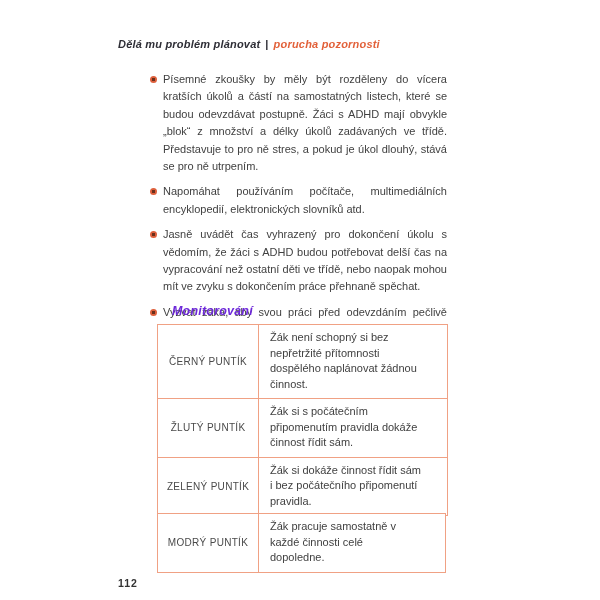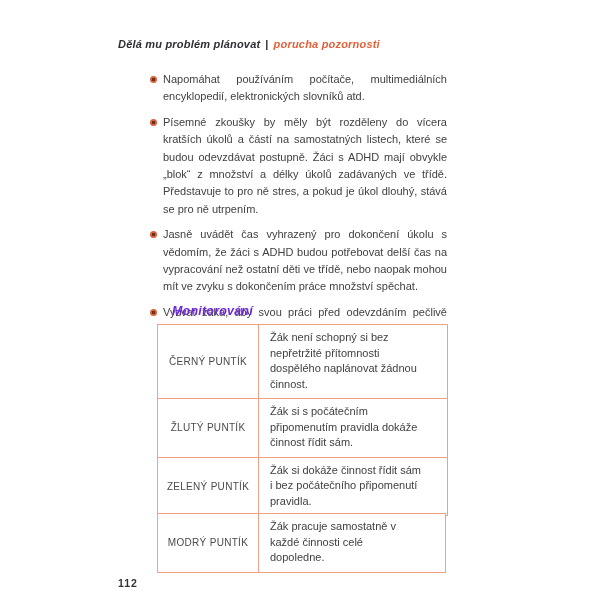--- a/index.html
+++ b/index.html
@@ -69,29 +69,29 @@
 
 <div class="page">
 
   <div class="running-header">
     <span>Dělá mu problém plánovat</span><span class="divider">|</span><span class="subtitle">porucha pozornosti</span>
   </div>
 
   <div class="bullets">
     <div class="bullet-item">
       <span class="bullet-icon"></span>
+      <span class="bullet-text">Písemné zkoušky by měly být rozděleny do vícera kratších úkolů a částí na samostatných listech, které se budou odevzdávat postupně. Žáci s ADHD mají obvykle „blok“ z množství a délky úkolů zadávaných ve třídě. Představuje to pro ně stres, a pokud je úkol dlouhý, stává se pro ně utrpením.</span>
+    </div>
+    <div class="bullet-item">
+      <span class="bullet-icon"></span>
       <span class="bullet-text">Napomáhat používáním počítače, multimediálních encyklopedií, elektronických slovníků atd.</span>
     </div>
     <div class="bullet-item">
       <span class="bullet-icon"></span>
-      <span class="bullet-text">Písemné zkoušky by měly být rozděleny do vícera kratších úkolů a částí na samostatných listech, které se budou odevzdávat postupně. Žáci s ADHD mají obvykle „blok“ z množství a délky úkolů zadávaných ve třídě. Představuje to pro ně stres, a pokud je úkol dlouhý, stává se pro ně utrpením.</span>
-    </div>
-    <div class="bullet-item">
-      <span class="bullet-icon"></span>
-      <span class="bullet-text">Jasně uvádět čas vyhrazený pro dokončení úkolu s vědomím, že žáci s ADHD budou potřebovat delší čas na vypracování než ostatní děti ve třídě, nebo naopak mohou mít ve zvyku s dokončením práce množství spěchat.</span>
+      <span class="bullet-text">Jasně uvádět čas vyhrazený pro dokončení úkolu s vědomím, že žáci s ADHD budou potřebovat delší čas na vypracování než ostatní děti ve třídě, nebo naopak mohou mít ve zvyku s dokončením práce přehnaně spěchat.</span>
     </div>
     <div class="bullet-item">
       <span class="bullet-icon"></span>
       <span class="bullet-text">Vyzvat žáka, aby svou práci před odevzdáním pečlivě zkontroloval.</span>
     </div>
   </div>
 
   <div class="section-heading" id="heading-monitor">Monitorování</div>
 
   <table class="dot-table" id="table-monitor">

